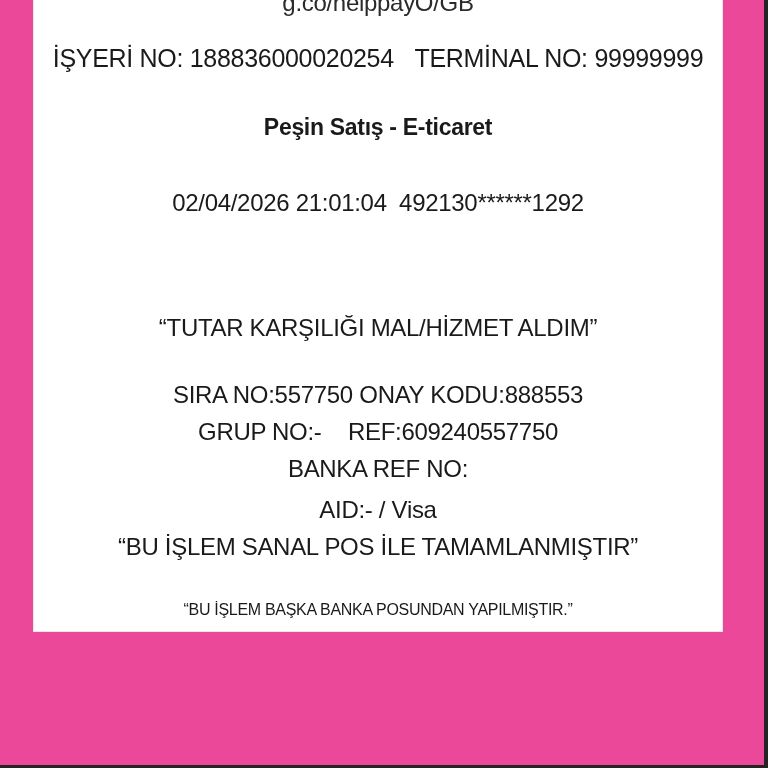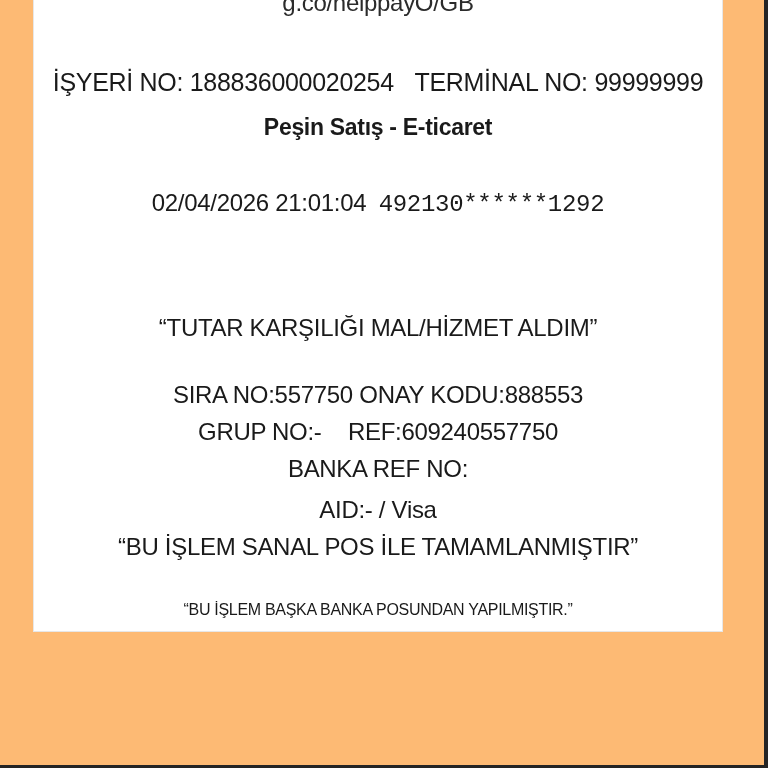--- a/index.html
+++ b/index.html
@@ -8,21 +8,21 @@
     width: 768px;
     height: 768px;
     background: #ffffff;
     overflow: hidden;
     font-family: "Liberation Sans", sans-serif;
   }
   .screen {
     position: relative;
     width: 768px;
     height: 768px;
-    background: #fdba74;
+    background: #ec4899;
   }
   .receipt-card {
     position: absolute;
     left: 33px;
     top: -20px;
     width: 690px;
     height: 652px;
     background: #ffffff;
     border: 1px solid #e7e7e7;
     box-sizing: border-box;
@@ -32,34 +32,34 @@
     left: 0;
     right: 0;
     text-align: center;
     color: #1a1a1a;
     font-size: 24px;
     line-height: 30px;
     letter-spacing: -0.3px;
     white-space: nowrap;
   }
   .line.url      { top: 8px;   font-size: 24px; line-height: 28px; color:#2b2b2b; }
-  .line.merchant { top: 84px;  font-size: 25px; line-height: 34px; }
+  .line.merchant { top: 60px;  font-size: 25px; line-height: 34px; }
   .line.saletype { top: 131px; font-size: 23px; font-weight: bold; }
   .line.copytype { top: 169px; }
   .line.datetime { top: 207px; }
   .line.amount   { top: 266px; font-size: 29px; font-weight: bold; line-height: 34px; }
   .line.ack      { top: 332px; }
   .line.sira     { top: 399px; }
   .line.grup     { top: 436px; }
   .line.banka    { top: 473px; }
   .line.aid      { top: 514px; }
   .line.sanal    { top: 551px; }
   .line.baska    { top: 614px; font-size: 16px; }
   .gap-left-lg { margin-left: 14px; }
-  .gap-left-md { margin-left: 6px; font-family: Liberation Mono, monospace; }
+  .gap-left-md { margin-left: 6px; }
   .gap-left-sm { margin-left: 20px; }
   .edge-right {
     position: absolute;
     top: 0;
     right: 0;
     width: 4px;
     height: 768px;
     background: #242424;
   }
   .edge-bottom {

